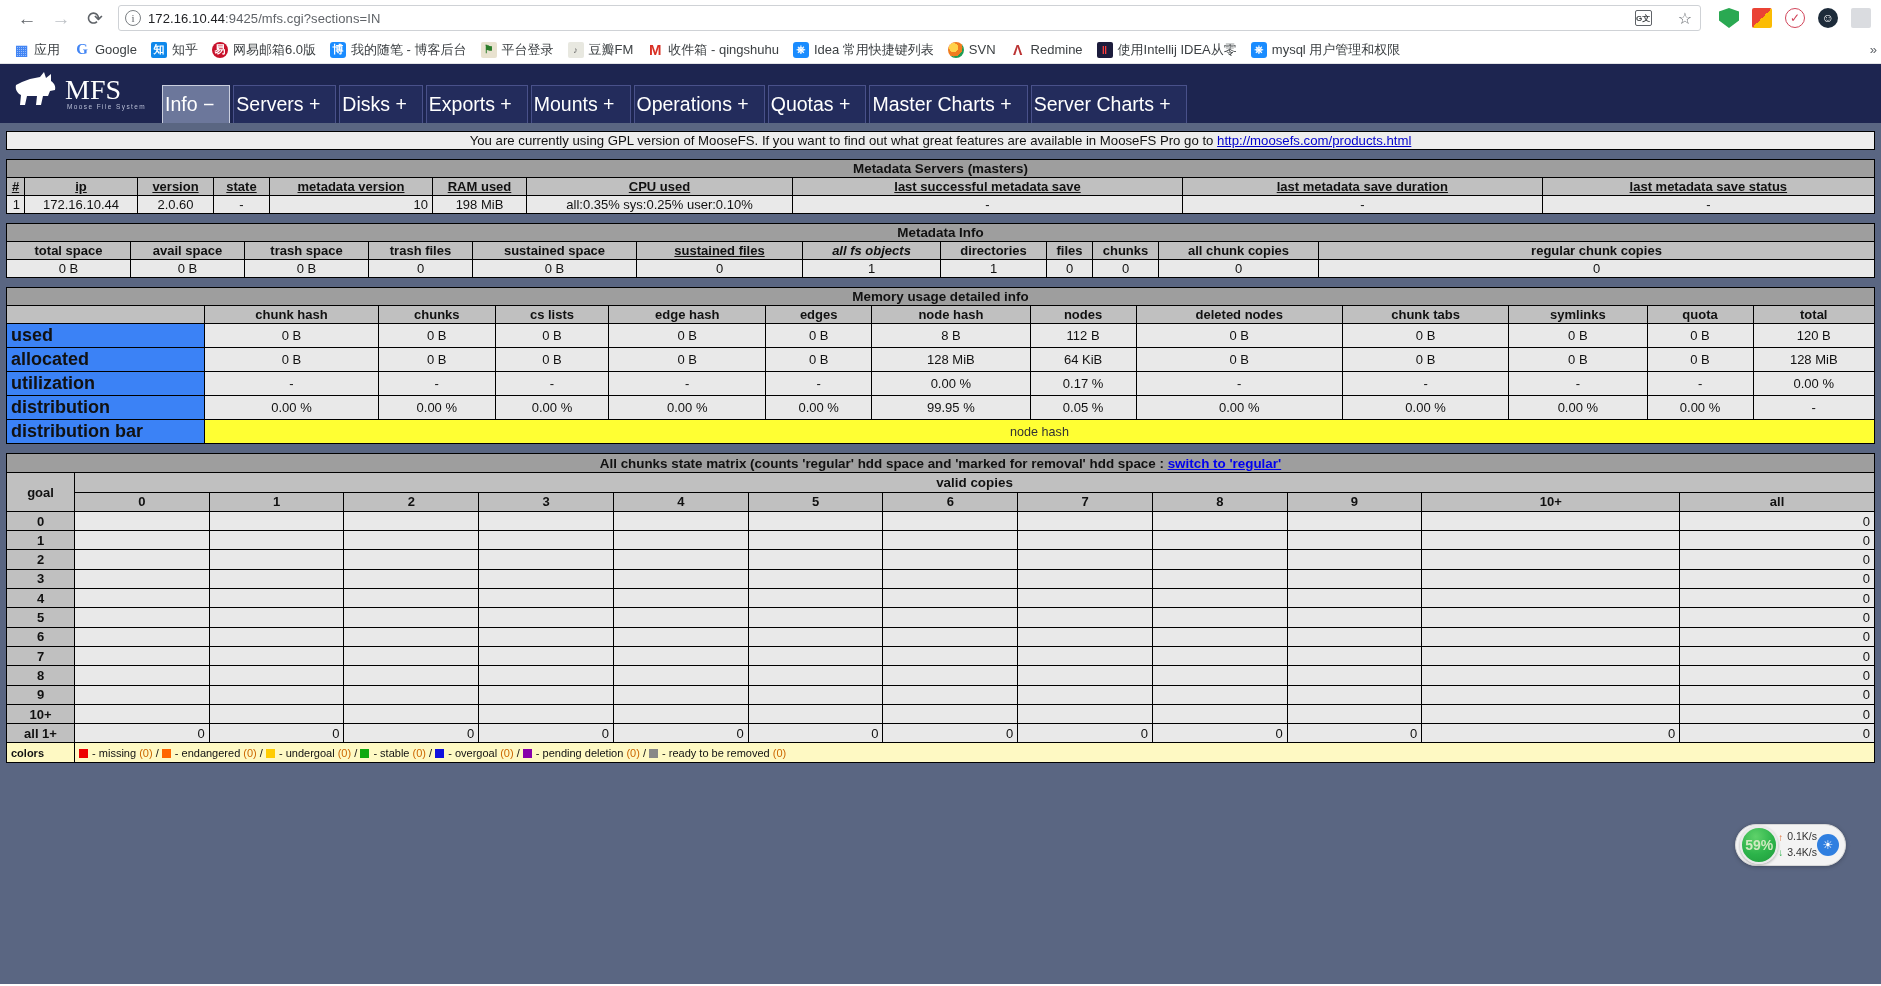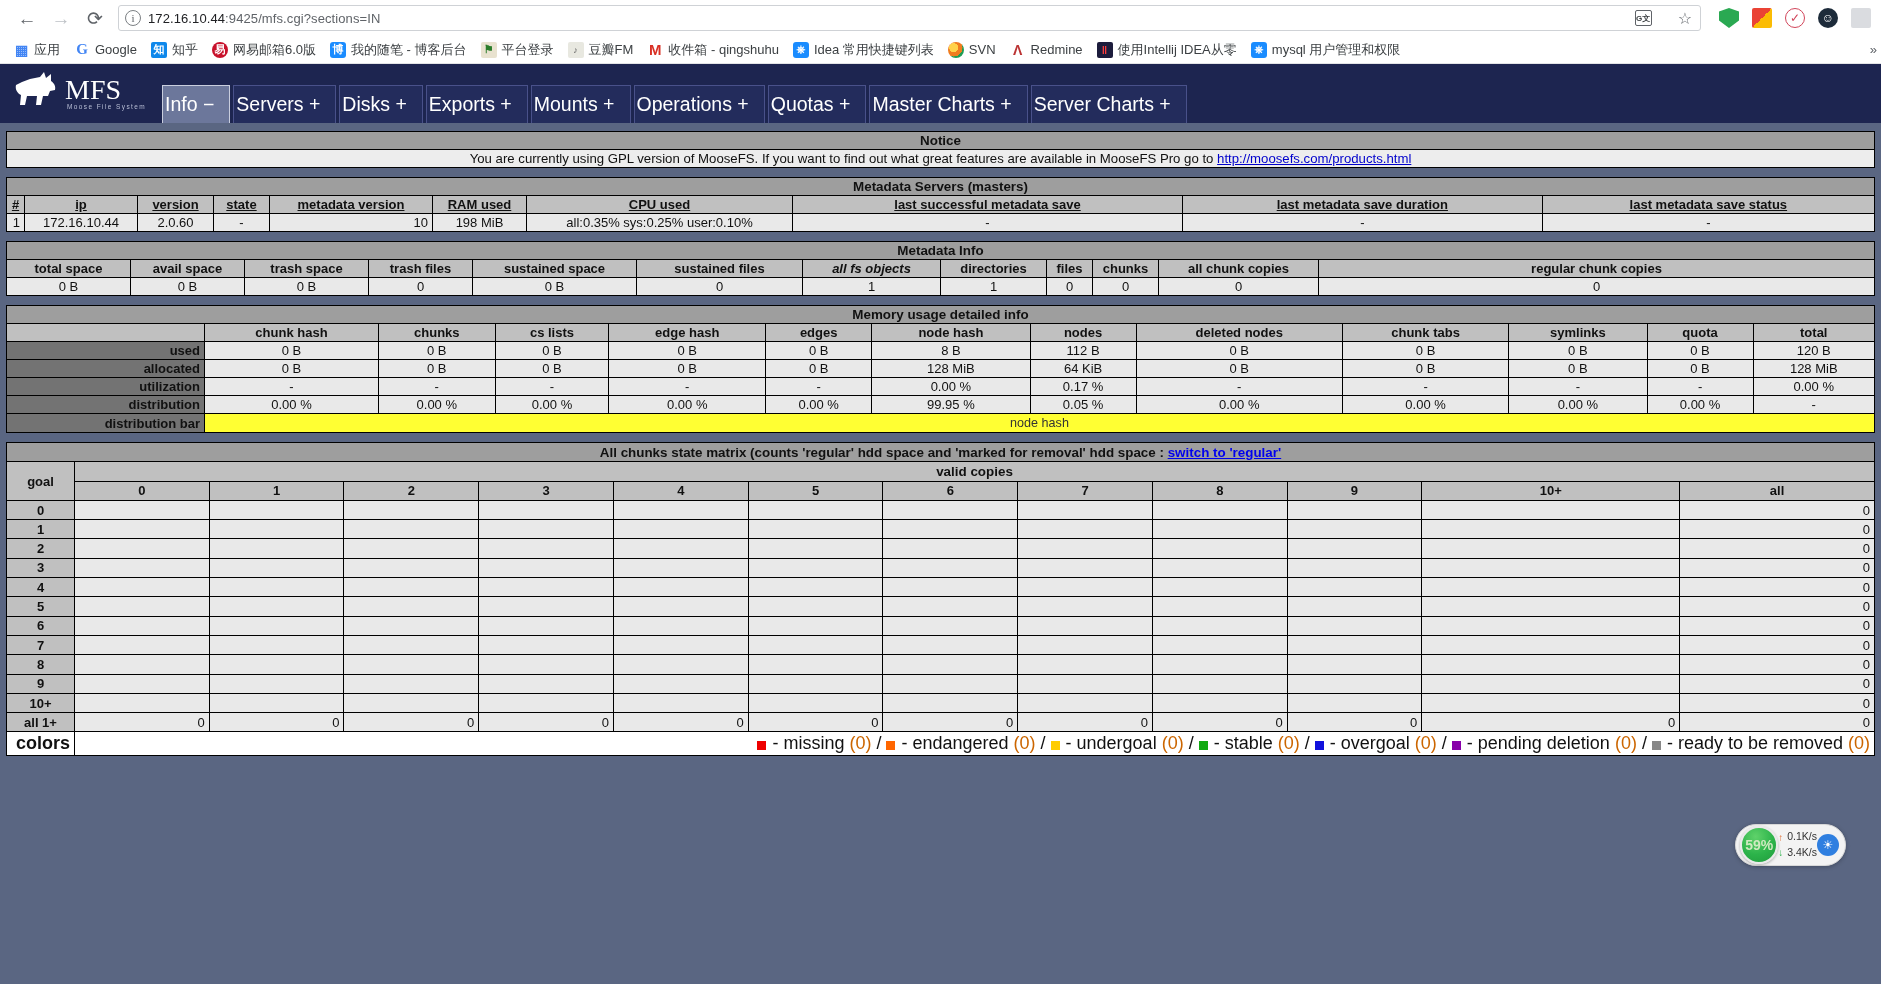--- a/index.html
+++ b/index.html
@@ -100,37 +100,37 @@
   table.mfs { width:100%; border-collapse:collapse; font-size:12.6px; color:#111; }
   table.mfs td, table.mfs th { border:1px solid #000; padding:1px 4px; }
   .tbl-title {
     background:#9e9e9e; text-align:center; font-weight:bold; font-size:13.4px;
     padding:3px 4px; border:1px solid #000;
   }
   .colhdr { background:#c0c0c0; text-align:center; font-weight:bold; font-size:13px; padding:2px 4px;}
   .colhdr .u { text-decoration:underline; }
   .cell { background:#e9e9e9; text-align:center; padding:2px 4px; font-size:13px;}
   .cell.num { text-align:right; }
-  .rowhdr { background:#737373; text-align:right; font-weight:bold; font-size:13px; padding:2px 4px;}
+  .rowhdr { background:#3b82f6; text-align:left; font-weight:bold; font-size:18px; padding:2px 4px;}
   .notice-body { background:#ededed; text-align:center; padding:3px; font-size:13.2px;}
   .notice-body a { color:#0000cc; }
 
   
   .distbar { background:#ffffff; padding:0; position:relative; height:19px; }
   .distbar .seg {
     position:absolute; top:0; bottom:0; background:#ffff33;
     display:flex; align-items:center; justify-content:center;
     font-size:12.6px; color:#333;
   }
 
   
   .matrix td { height:19.3px; }
   .goal-hdr { background:#c0c0c0; font-weight:bold; text-align:center; font-size:13px;}
   .mx-cell { background:#e9e9e9; text-align:right; padding:2px 5px; font-size:13px;}
-  .colors-row td { background:#ffffff; text-align:right; font-size:18px; padding:3px;}
+  .colors-row td { background:#fef9c3; text-align:left; font-size:11px; padding:3px;}
   .sw { display:inline-block; width:9px; height:9px; vertical-align:-1px; margin-right:1px;}
   .zero { color:#cc6600; }
 
   
   #speed-widget {
     position:absolute; right:35px; bottom:118px;
     display:flex; align-items:center; 
     background:#f3f3f3; border:1px solid #d8d8d8; border-radius:22px;
     padding:3px 6px 3px 4px; box-shadow:0 1px 4px rgba(0,0,0,.25);
     height:42px;
@@ -257,23 +257,20 @@
       <div class="nav-tab">Quotas +</div>
       <div class="nav-tab">Master Charts +</div>
       <div class="nav-tab">Server Charts +</div>
     </div>
   </div>
 
   <div id="content">
 
     <table class="mfs panel">
       <tbody>
-          <tr>
-            <td class="tbl-title">Notice</td>
-          </tr>
       <tr>
             <td class="notice-body"><span>You are currently using GPL version of MooseFS. If you want to find out what great features are available in MooseFS Pro go to </span><a href="#">http://moosefs.com/products.html</a></td>
           </tr>
     </tbody>
       </table>
 
     <table class="mfs panel">
       <tbody>
           <tr>
             <td class="tbl-title" colspan="10">Metadata Servers (masters)</td>
@@ -309,21 +306,21 @@
       <tbody>
           <tr>
             <td class="tbl-title" colspan="12">Metadata Info</td>
           </tr>
       <tr id="mi-head">
             <td class="colhdr" style="width: 124px;">total space</td>
             <td class="colhdr" style="width: 114px;">avail space</td>
             <td class="colhdr" style="width: 124px;">trash space</td>
             <td class="colhdr" style="width: 104px;">trash files</td>
             <td class="colhdr" style="width: 164px;">sustained space</td>
-            <td class="colhdr" style="width: 166px;">sustained files</td>
+            <td class="colhdr" style="width: 166px; text-decoration: underline;">sustained files</td>
             <td class="colhdr" style="width: 138px; font-style: italic;">all fs objects</td>
             <td class="colhdr" style="width: 106px;">directories</td>
             <td class="colhdr" style="width: 46px;">files</td>
             <td class="colhdr" style="width: 66px;">chunks</td>
             <td class="colhdr" style="width: 160px;">all chunk copies</td>
             <td class="colhdr">regular chunk copies</td>
           </tr>
       <tr id="mi-row">
             <td class="cell">0 B</td>
             <td class="cell">0 B</td>

